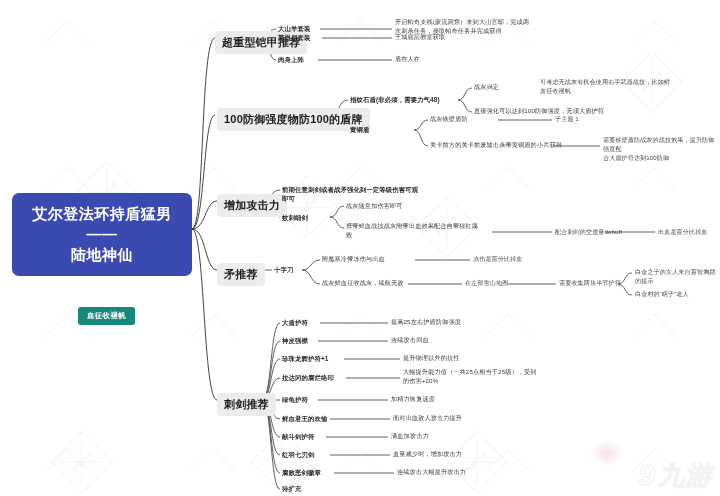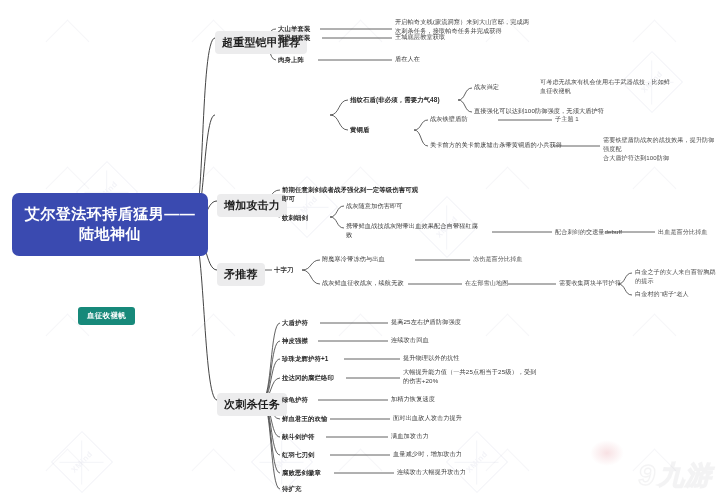--- a/index.html
+++ b/index.html
@@ -42,21 +42,21 @@
     font-size:26px;font-weight:700;color:#fff;
     -webkit-text-stroke:1.3px #b9b9bd;font-style:italic;line-height:1;letter-spacing:1px;
   }
   .wm-blob{position:absolute;right:96px;bottom:30px;width:34px;height:26px;border-radius:50%;
     background:radial-gradient(ellipse at center,#f6d9dc 0%,rgba(246,217,220,0) 70%);opacity:.8;}
 
   
   .node{position:absolute;box-sizing:border-box;white-space:pre-line;}
 
   .root{
-    left:12px;top:193px;width:196px;
+    left:12px;top:193px;width:180px;
     background:#3a4ab0;color:#fff;border-radius:7px;
     font-size:15px;font-weight:700;line-height:1.35;
     text-align:center;padding:11px 8px;
     letter-spacing:.5px;
   }
   .badge{
     left:78px;top:307px;
     background:#17897a;color:#fff;border-radius:3px;
     font-size:7.5px;font-weight:700;padding:4px 9px;letter-spacing:.3px;
   }
@@ -213,20 +213,21 @@
 
   <div class="node lvl1" style="left:215px;top:31px;">超重型铠甲推荐</div>
   <div class="node lvl2" style="left:278px;top:24px;">大山羊套装</div>
   <div class="node lvl2" style="left:278px;top:33px;">莱恩尼套装</div>
   <div class="node lvl2" style="left:278px;top:55px;">肉身上阵</div>
   <div class="node lvl3" style="left:395px;top:18px;width:300px;">开启帕奇支线(蒙流洞窟）来到大山官邸，完成两
 次刺杀任务，接取帕奇任务并完成获得</div>
   <div class="node lvl3" style="left:395px;top:33px;">王城底层教堂获取</div>
   <div class="node lvl3" style="left:395px;top:55px;">盾在人在</div>
 
+  <div class="node lvl1" style="left:217px;top:108px;">100防御强度物防100的盾牌</div>
   <div class="node lvl2" style="left:350px;top:95px;">指纹石盾(非必须，需要力气48)</div>
   <div class="node lvl2" style="left:350px;top:125px;">黄铜盾</div>
   <div class="node lvl3" style="left:474px;top:83px;">战灰岿定</div>
   <div class="node lvl4" style="left:540px;top:78px;width:180px;">可考虑无战灰有机会使用右手武器战技，比如鲜
 血征收褪帆</div>
   <div class="node lvl3" style="left:474px;top:107px;">直接强化可以达到100防御强度，无须大盾护符</div>
   <div class="node lvl3" style="left:430px;top:115px;">战灰铁壁盾防</div>
   <div class="node lvl4" style="left:555px;top:115px;">子主题 1</div>
   <div class="node lvl3" style="left:430px;top:141px;">关卡前方的关卡前废墟击杀带黄铜盾的小兵获得</div>
   <div class="node lvl4" style="left:603px;top:136px;width:115px;">需要铁壁盾防战灰的战技效果，提升防御强度配
@@ -245,21 +246,21 @@
   <div class="node lvl1" style="left:217px;top:263px;">矛推荐</div>
   <div class="node lvl2" style="left:274px;top:265px;">十字刀</div>
   <div class="node lvl3" style="left:322px;top:255px;">附魔寒冷带冻伤与出血</div>
   <div class="node lvl4" style="left:473px;top:255px;">冻伤是百分比掉血</div>
   <div class="node lvl3" style="left:322px;top:279px;">战灰鲜血征收战灰，续航无敌</div>
   <div class="node lvl4" style="left:465px;top:279px;">在左部雪山地图</div>
   <div class="node lvl4" style="left:559px;top:279px;">需要收集两块半节护符</div>
   <div class="node lvl4" style="left:635px;top:268px;">白金之子的女人来自百智胸鹛的提示</div>
   <div class="node lvl4" style="left:635px;top:290px;">白金村的“瞎子”老人</div>
 
-  <div class="node lvl1" style="left:217px;top:393px;">次刺杀任务</div>
+  <div class="node lvl1" style="left:217px;top:393px;">刺剑推荐</div>
   <div class="node lvl2" style="left:282px;top:318px;">大盾护符</div>
   <div class="node lvl2" style="left:282px;top:336px;">神皮强襟</div>
   <div class="node lvl2" style="left:282px;top:354px;">珍珠龙辉护符+1</div>
   <div class="node lvl2" style="left:282px;top:373px;">拉达冈的腐烂络印</div>
   <div class="node lvl2" style="left:282px;top:395px;">绿龟护符</div>
   <div class="node lvl2" style="left:282px;top:414px;">鲜血君王的欢愉</div>
   <div class="node lvl2" style="left:282px;top:432px;">献斗剑护符</div>
   <div class="node lvl2" style="left:282px;top:450px;">红羽七刃剑</div>
   <div class="node lvl2" style="left:282px;top:468px;">腐败恶剑徽章</div>
   <div class="node lvl2" style="left:282px;top:484px;">待扩充</div>

